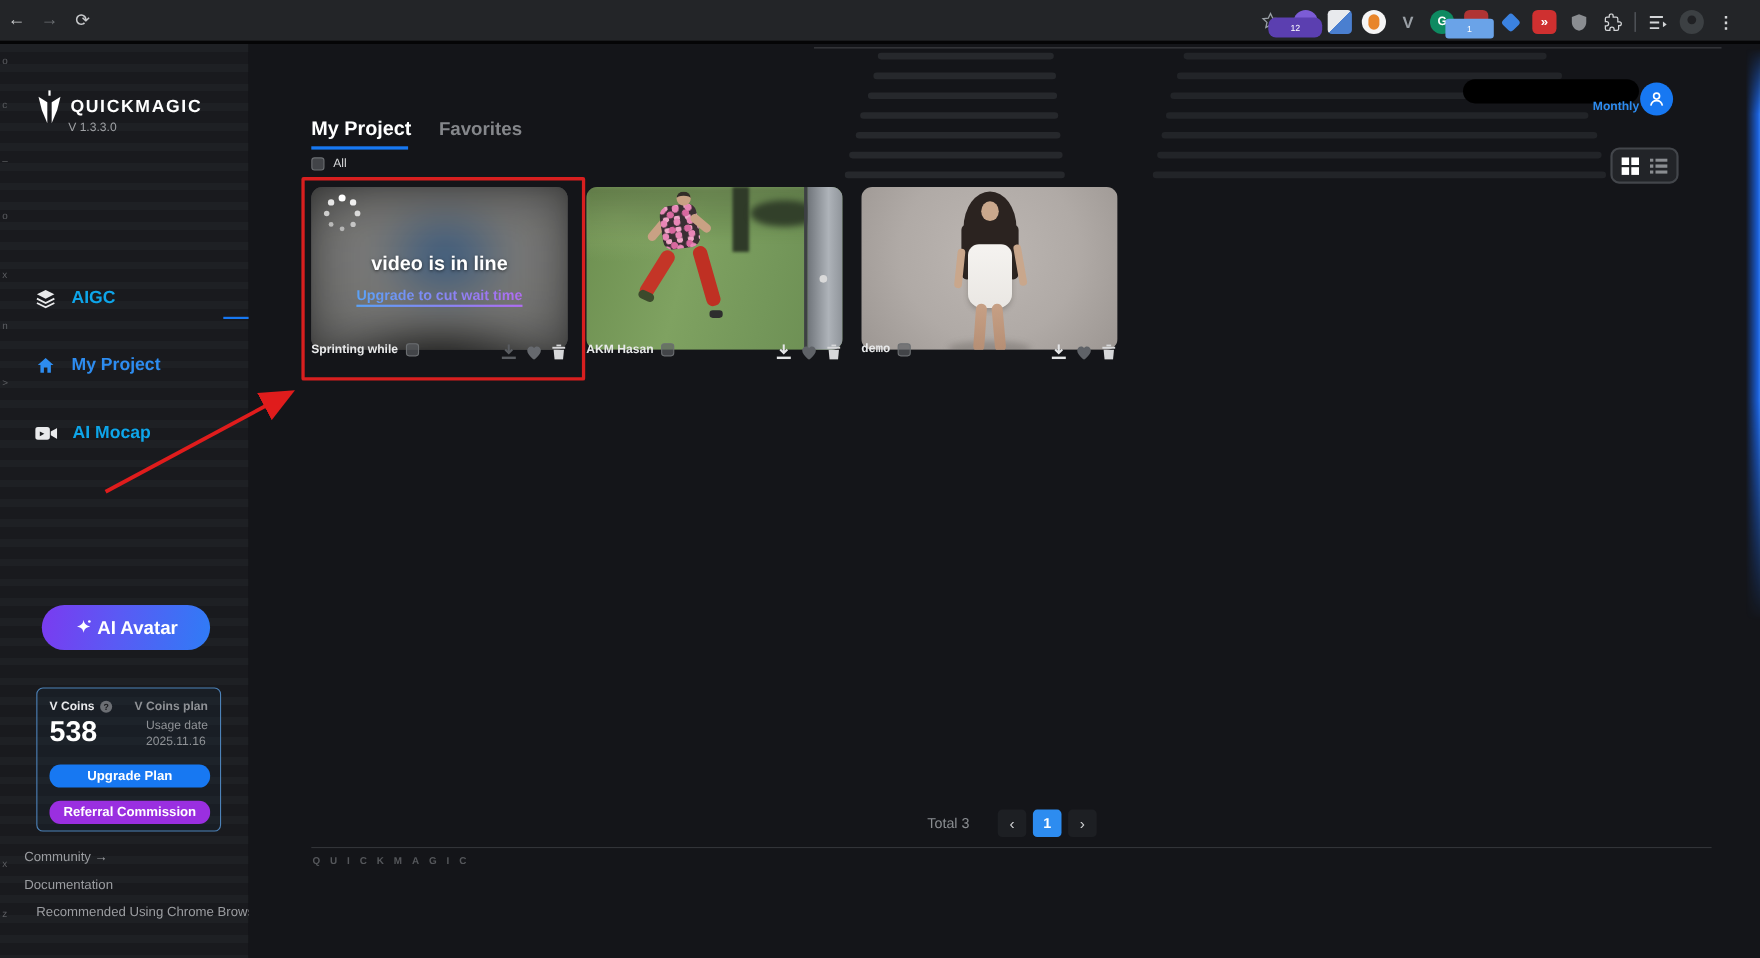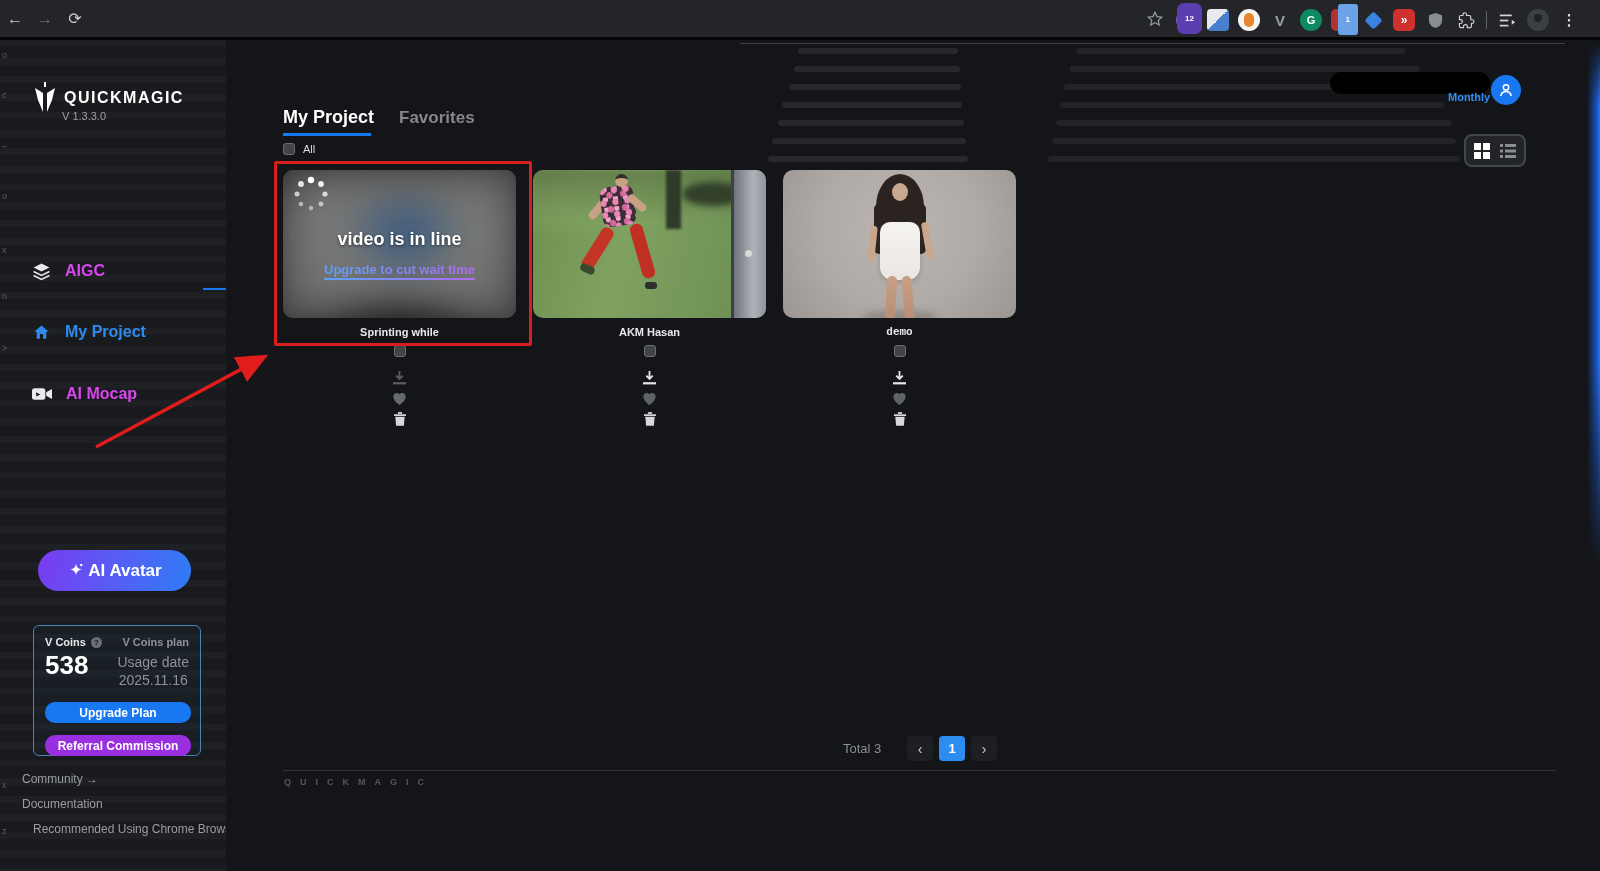--- a/index.html
+++ b/index.html
@@ -9,44 +9,44 @@
   
   .chrome { position:absolute; left:0; top:0; width:1600px; height:40px; background:#232528; border-bottom:3px solid #050506; display:flex; align-items:center; }
   .nav-glyph { width:30px; text-align:center; font-size:16px; color:#c8cacc; cursor:pointer; }
   .nav-glyph.dim { color:#6b6e72; }
   .url-pill { position:absolute; left:102px; top:6px; width:1038px; height:28px; background:#35363a; border-radius:14px; display:flex; align-items:center; padding:0 12px; }
   .url-text { font-size:13px; color:#e8eaed; margin-left:10px; white-space:nowrap; }
   .url-text .path { color:#9aa0a6; }
   .star { position:absolute; left:1146px; top:10px; }
   .ext-row { position:absolute; left:1176px; top:0; height:40px; display:flex; align-items:center; gap:9px; }
   .ext { width:22px; height:22px; border-radius:5px; position:relative; display:flex; align-items:center; justify-content:center; font-size:11px; font-weight:bold; cursor:pointer; }
-  .badge { position:absolute; bottom:-3px; right:-4px; min-width:13px; height:31px; border-radius:7px; font-size:8px; font-weight:bold; color:#fff; display:flex; align-items:center; justify-content:center; padding:0 8px; }
+  .badge { position:absolute; bottom:-3px; right:-4px; min-width:13px; height:18px; border-radius:7px; font-size:8px; font-weight:normal; color:#fff; display:flex; align-items:center; justify-content:center; padding:0 20px; }
   .vdiv { width:1px; height:18px; background:#5f6368; }
 
   
   .sidebar { position:absolute; left:0; top:40px; width:226px; height:831px;
     background:repeating-linear-gradient(180deg,#1e2024 0px,#1e2024 7px,#191a1e 7px,#191a1e 18px); }
   .logo-row { position:absolute; left:33px; top:82px; display:flex; align-items:flex-start; gap:7px; }
   .logo-text { color:#fff; font-size:16px; font-weight:800; letter-spacing:1.5px; margin-top:7px; }
   .version { position:absolute; left:62px; top:110px; color:#9fa1a5; font-size:11px; }
   .nav-item { position:absolute; left:0; width:226px; height:34px; display:flex; align-items:center; gap:14px; padding-left:32px; cursor:pointer; }
-  .nav-item .lbl { font-size:16px; font-weight:bold; color:#d946ef; }
+  .nav-item .lbl { font-size:16px; font-weight:bold; color:#0ea5e9; }
   .nav-item.active .lbl { color:#2d8cf0; }
   .nav-dash { position:absolute; left:203px; top:288px; width:30px; height:2px; background:#1778f2; }
   .ai-avatar-btn { position:absolute; left:38px; top:550px; width:153px; height:41px; border-radius:21px;
     background:linear-gradient(100deg,#7a3bf0 0%,#5a5af4 45%,#2f7cf6 100%);
     display:flex; align-items:center; justify-content:center; gap:3px; color:#fff; font-size:17px; font-weight:bold; cursor:pointer; }
   .vcoins { position:absolute; left:33px; top:625px; width:168px; height:131px; border:1px solid #4d82b8; border-radius:6px; background:rgba(30,48,74,0.18); padding:10px 11px; }
   .vc-row1 { display:flex; align-items:center; font-size:11px; font-weight:bold; }
   .vc-title { color:#e8e9eb; }
   .vc-q { width:11px; height:11px; border-radius:50%; background:#6b6e73; color:#17181b; font-size:8px; font-weight:bold; display:inline-flex; align-items:center; justify-content:center; margin-left:5px; }
   .vc-plan { margin-left:auto; color:#8f9296; }
   .vc-row2 { display:flex; margin-top:4px; }
   .vc-balance { color:#fff; font-size:26px; font-weight:800; line-height:1; }
-  .vc-usage { margin-left:auto; text-align:center; color:#8f9296; font-size:14px; line-height:1.25; margin-top:2px; }
+  .vc-usage { margin-left:auto; text-align:left; color:#8f9296; font-size:11px; line-height:1.25; margin-top:2px; }
   .vc-btn { width:146px; height:21px; border-radius:10px; color:#fff; font-size:12px; font-weight:bold; display:flex; align-items:center; justify-content:center; cursor:pointer; margin:12px auto; }
   .vc-upgrade { background:#1778f2; margin-top:13px; }
   .vc-referral { background:#9a2fe0; margin-top:10px; }
   .side-link { position:absolute; left:22px; color:#9b9da1; font-size:12px; cursor:pointer; }
   .side-note { position:absolute; left:33px; color:#9b9da1; font-size:12px; }
   .edge-glyph { position:absolute; left:2px; color:#5c5e62; font-size:9px; }
 
   
   .content-bg { position:absolute; left:226px; top:40px; width:1374px; height:831px; background:#141519; }
   .top-line { position:absolute; left:740px; top:43px; width:825px; height:1px; background:#3f4145; }
@@ -63,21 +63,21 @@
   .tab-underline { position:absolute; left:283px; top:133px; width:88px; height:3px; background:#1778f2; }
   .tab-idle { left:399px; color:#85878b; font-size:17px; top:108px; }
   .checkbox { width:12px; height:12px; border-radius:3px; background:rgba(90,93,98,0.65); border:1px solid #6b6e71; display:inline-block; cursor:pointer; flex:none; }
   .all-row { position:absolute; left:283px; top:143px; display:flex; align-items:center; gap:8px; }
   .all-lbl { color:#d9dadc; font-size:11px; }
   .view-toggle { position:absolute; left:1464px; top:134px; width:62px; height:33px; background:#222428; border:2px solid #43464b; border-radius:8px; display:flex; align-items:center; justify-content:space-evenly; }
   .vt-btn { width:22px; height:22px; display:flex; align-items:center; justify-content:center; cursor:pointer; }
 
   
   .card-img { position:absolute; top:170px; width:233px; height:148px; border-radius:10px; overflow:hidden; cursor:pointer; }
-  .card-meta { position:absolute; top:326px; width:233px; height:18px; display:flex; align-items:center; gap:7px;flex-direction:column; }
+  .card-meta { position:absolute; top:312px; width:233px; height:18px; display:flex; gap:7px; }
   .card-title { color:#e8e9ea; font-size:11px; font-weight:bold; white-space:nowrap; }
   .meta-spacer { flex:1; }
   .mi { width:16px; height:16px; display:flex; align-items:center; justify-content:center; cursor:pointer; }
 
   
   .c1-blur { position:absolute; inset:-16px; filter:blur(12px);
     background:
       radial-gradient(95px 75px at 52% 44%, #46709f 0%, rgba(70,112,159,0) 70%),
       radial-gradient(130px 60px at 50% 98%, #3a3a38 0%, rgba(58,58,56,0) 75%),
       radial-gradient(90px 70px at 6% 6%, #59595755 0%, transparent 70%),

